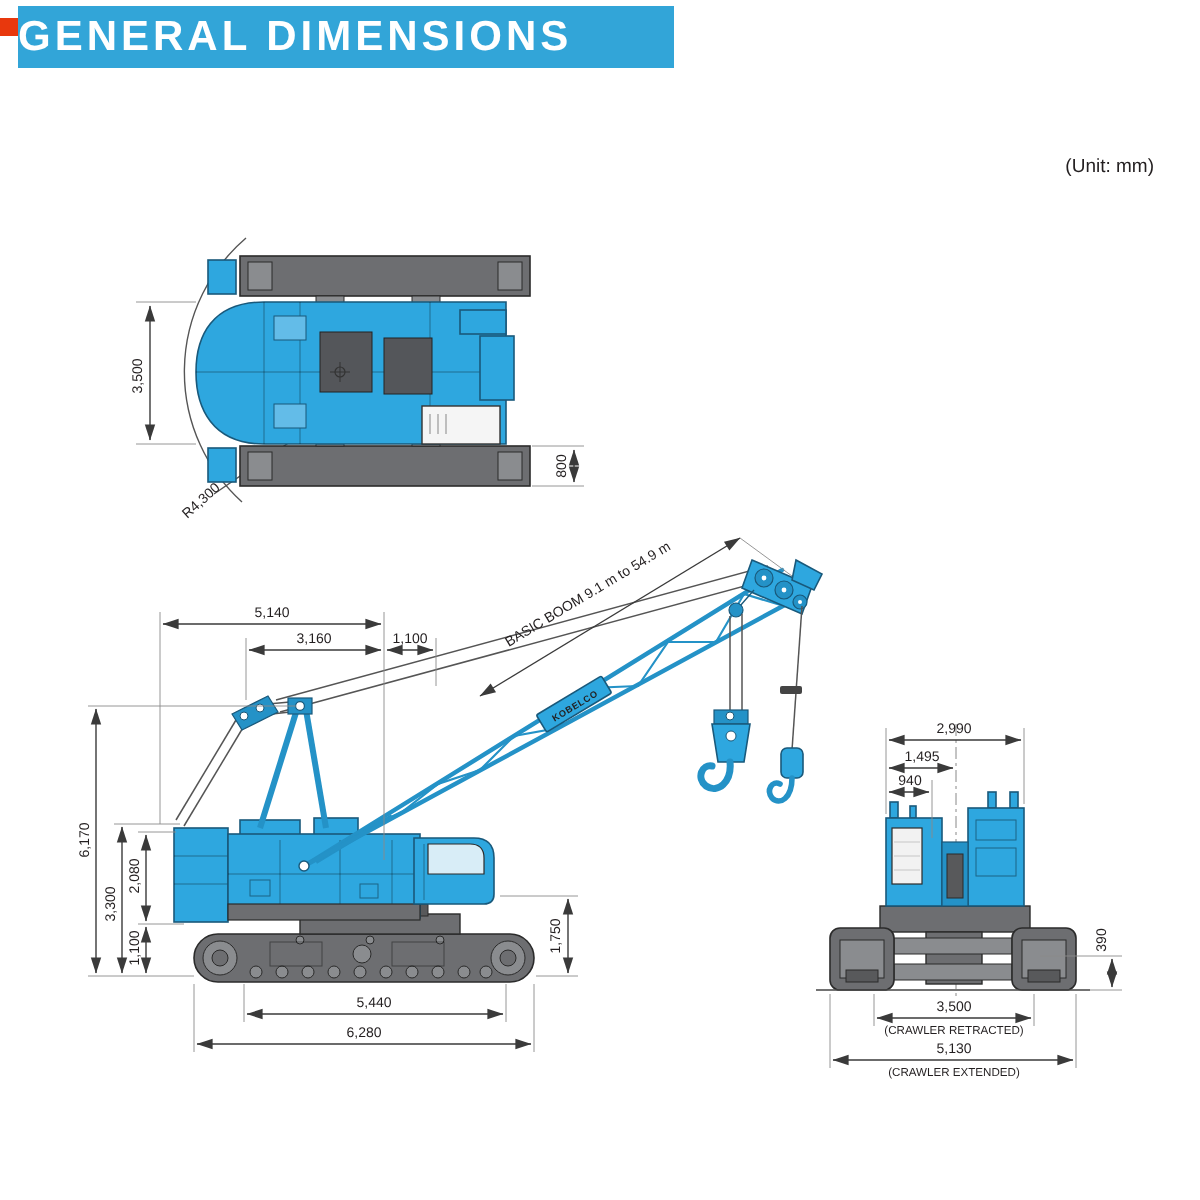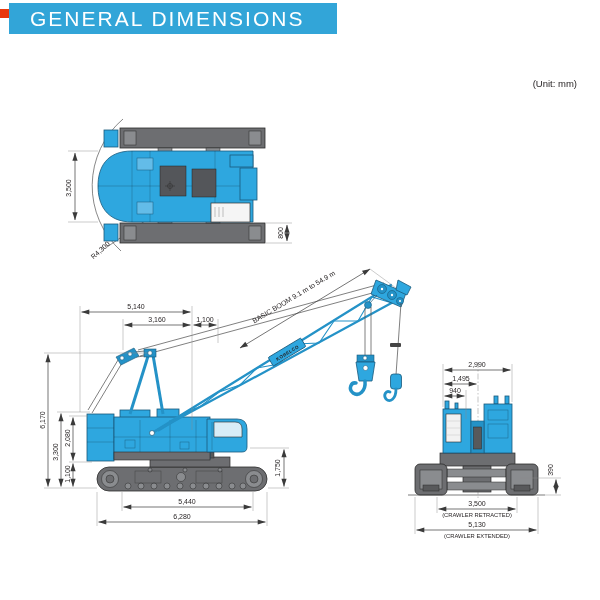--- a/index.html
+++ b/index.html
@@ -2,22 +2,22 @@
 <html style="--banner_blue: #32A5D8; --accent_red: #E8380D; --machine_blue: #2EA7DF; --machine_gray: #6D6E71;"><head>
 <meta charset="utf-8">
 <style>
   html,body{margin:0;padding:0;background:#fff;}
   .page{position:relative;width:600px;height:600px;background:#fff;overflow:hidden;
         font-family:"Liberation Sans",sans-serif;}
   .red-chip{position:absolute;left:0;top:9px;width:9px;height:9px;
             background:var(--accent_red,#E8380D);}
   .banner{position:absolute;left:9px;top:3px;width:328px;height:31px;
           background:var(--banner_blue,#32A5D8);display:flex;align-items:center;}
-  .banner .ttl{color:#fff;font-weight:normal;font-size:21px;letter-spacing:2px;
-               padding-left:21px;white-space:nowrap;}
+  .banner .ttl{color:#fff;font-weight:bold;font-size:21px;letter-spacing:2px;
+               white-space:nowrap;}
   .unit-note{position:absolute;top:78px;right:23px;font-size:9.5px;color:#231F20;margin-left:32px;}
   svg.drawing{position:absolute;left:0;top:0;}
   svg.drawing text{font-family:"Liberation Sans",sans-serif;fill:#231F20;}
   .dimtext{font-size:7px;text-anchor:middle;}
   .notetext{font-size:5.8px;text-anchor:middle;}
   .brandtext{font-size:4.6px;text-anchor:middle;fill:#fff;font-weight:bold;letter-spacing:.4px;}
   .dim{stroke:#3a3a3a;stroke-width:.7;fill:none;}
   .ext{stroke:#8a8a8a;stroke-width:.45;fill:none;}
   .blue{fill:var(--machine_blue,#2EA7DF);stroke:#19597b;stroke-width:.8;}
   .blue2{fill:#2492c7;stroke:#19597b;stroke-width:.6;}

